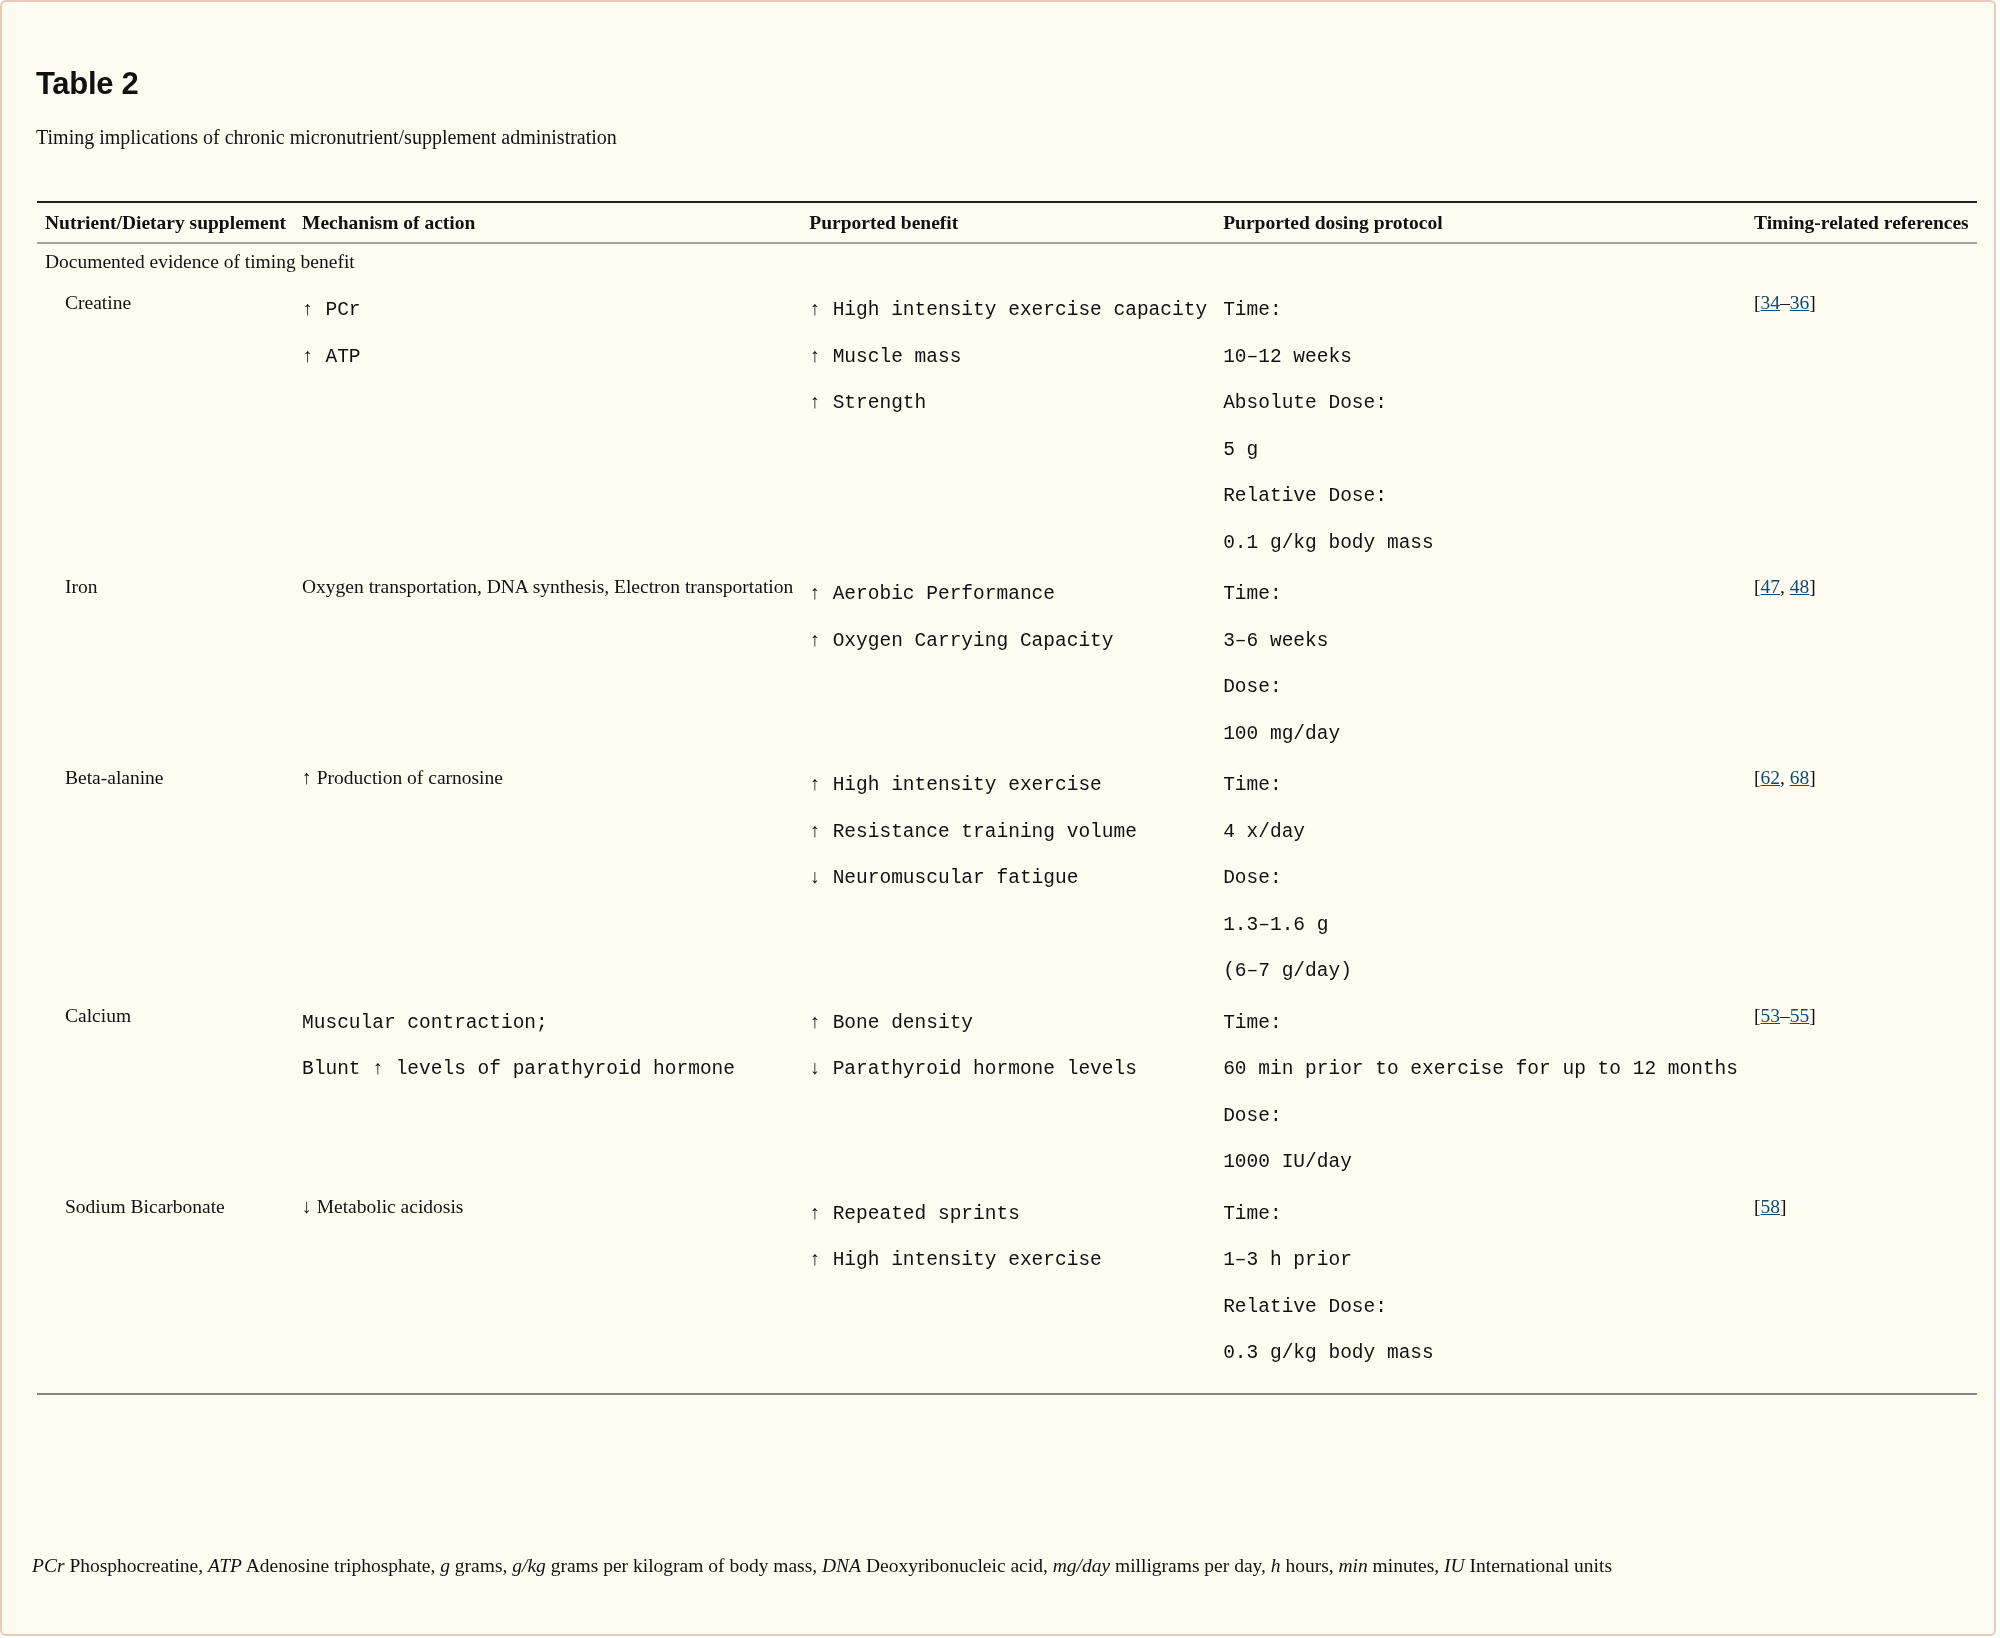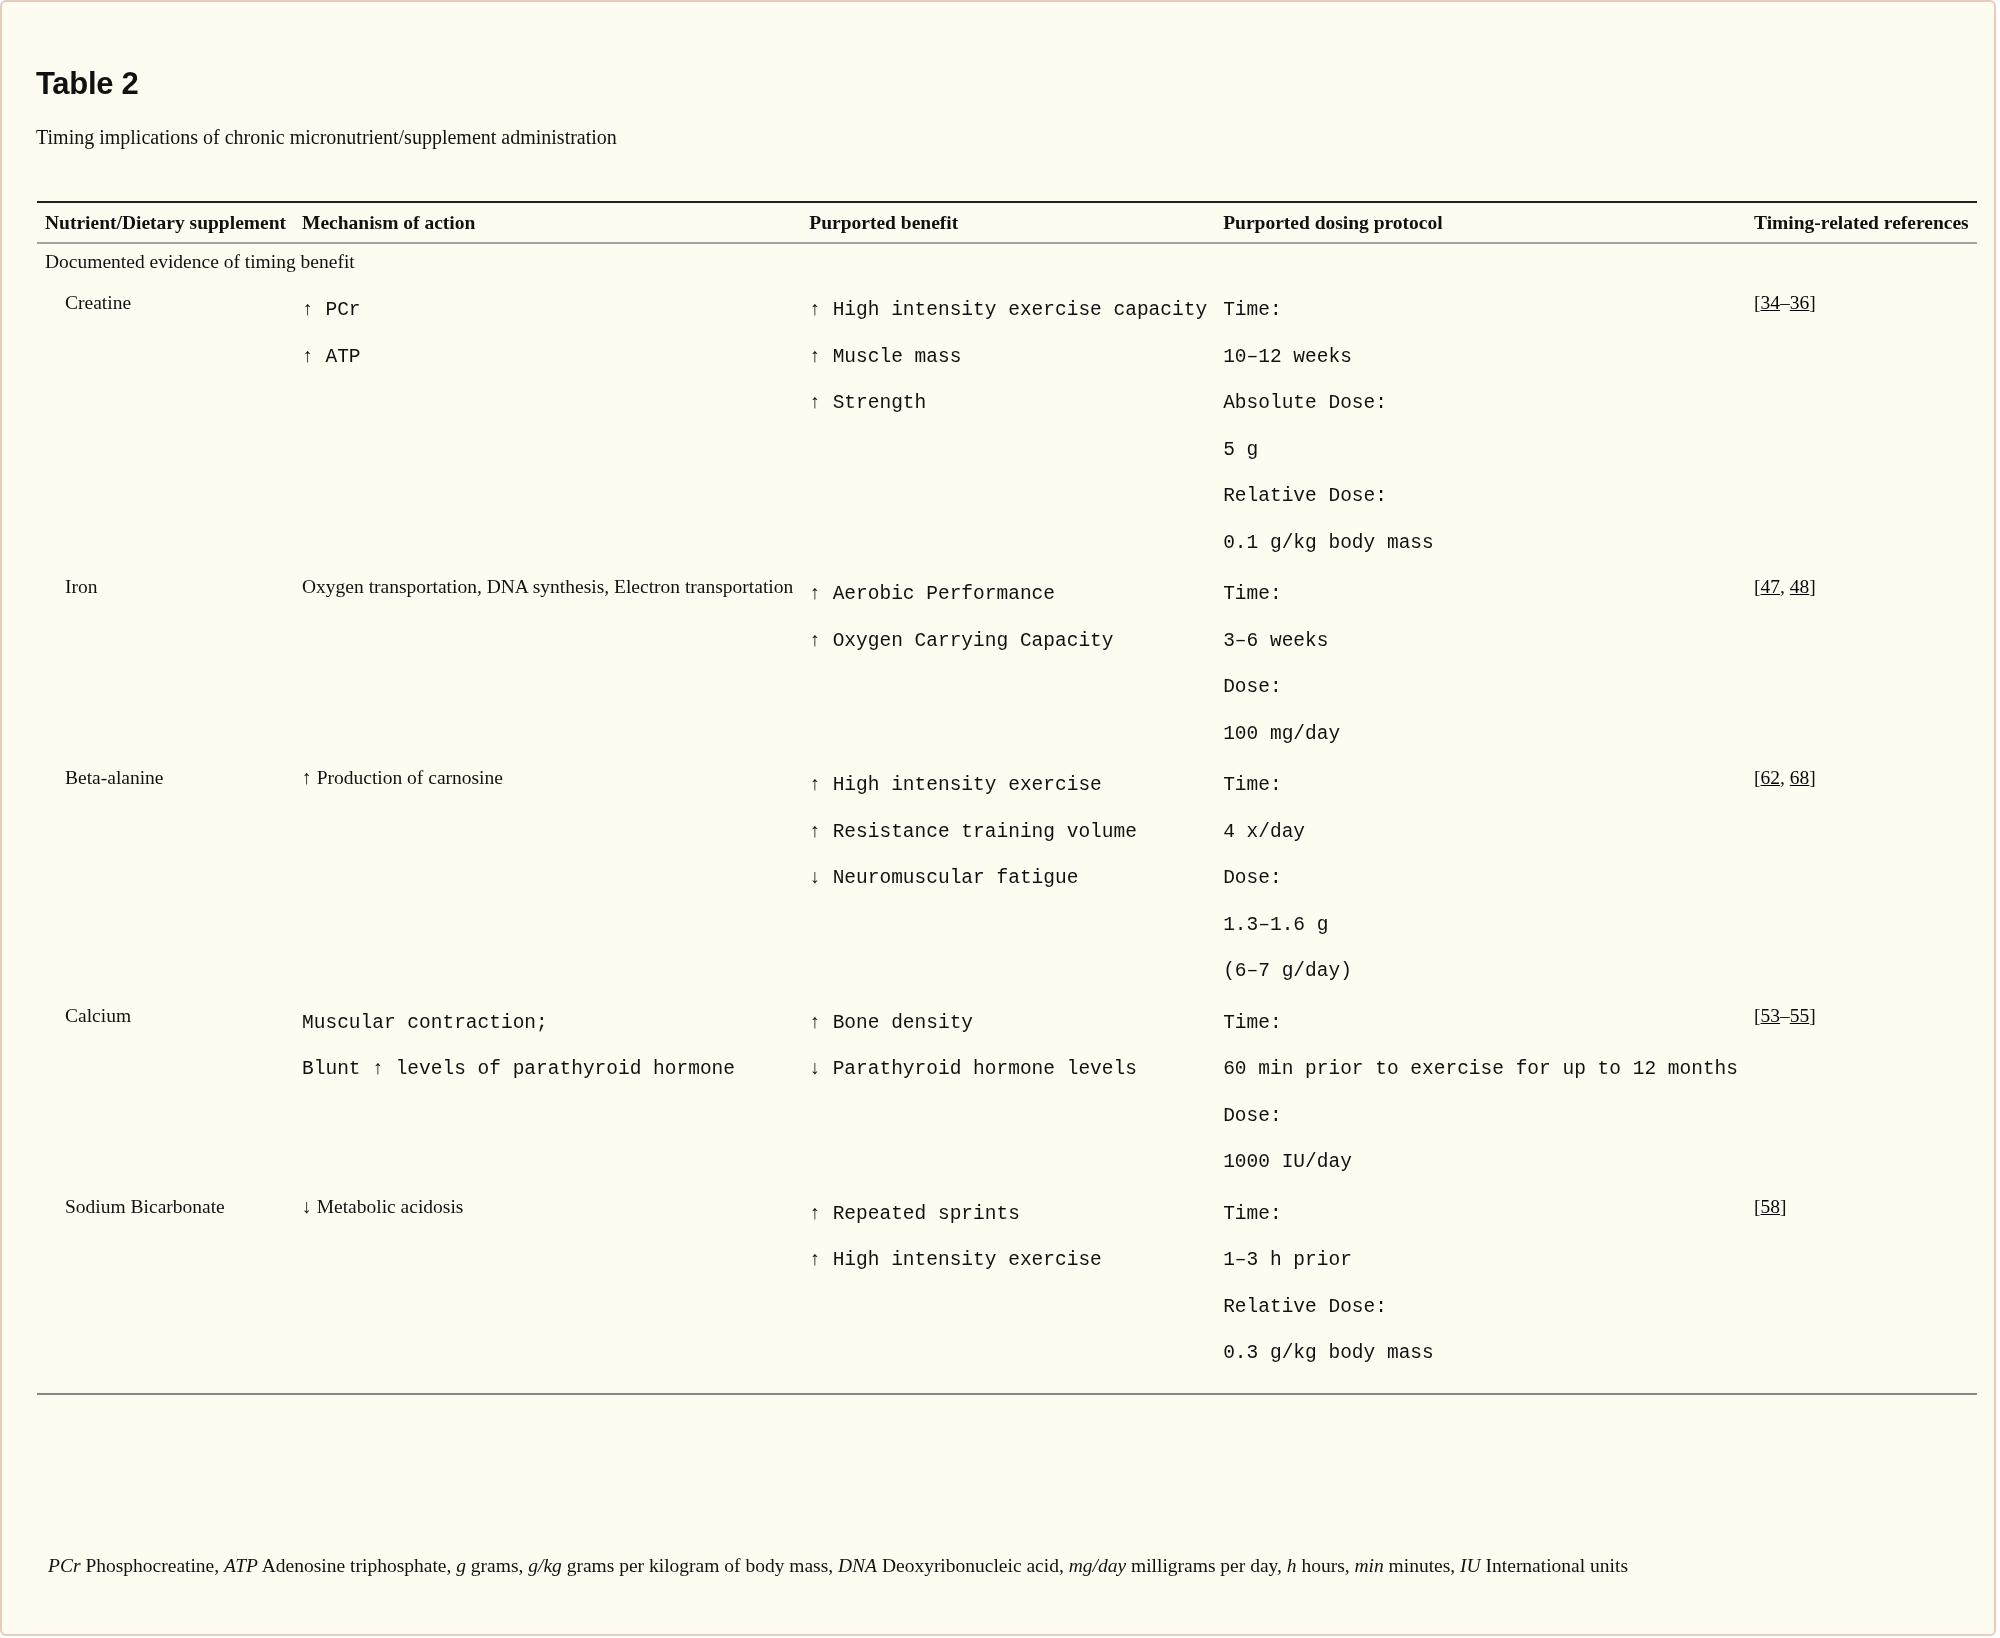--- a/index.html
+++ b/index.html
@@ -24,24 +24,24 @@
   .tbl thead tr { border-top:2px solid #222; border-bottom:2px solid #a3a3a3; }
   .tbl th { font-weight:bold; padding:8px 8px 7px 8px; text-align:left; white-space:nowrap; height:24px; }
   .tbl th.c1 { text-align:left; }
   .tbl td { vertical-align:top; padding:0 8px; }
   .sec td { padding:7px 8px 7px 8px; height:24px; }
   .name { padding-left:28px !important; padding-top:10px !important; }
   .lines div { height:46.5px; line-height:46.5px; white-space:nowrap; }
   .first { padding-top:5px !important;font-family:Liberation Mono, monospace; }
   .mech-inline { padding-top:10px !important; white-space:nowrap; }
   .refs { padding-top:10px !important; white-space:nowrap; }
-  .refs a { color:#000000; text-decoration:underline; }
+  .refs a { color:#0c4a6e; text-decoration:underline; }
   .tbl tbody tr.last td { padding-bottom:16px; }
   .tbl tfoot tr { border-top:2px solid #888; }
-  .foot { position:absolute; left:46px; top:1553px; font-size:19.5px; white-space:nowrap; }
+  .foot { position:absolute; left:30px; top:1553px; font-size:19.5px; white-space:nowrap; }
   .foot i { font-style:italic; }
 </style>
 </head>
 <body>
 
 <div class="card">
   <div class="title">Table 2</div>
   <div class="caption">Timing implications of chronic micronutrient/supplement administration</div>
 
   <table class="tbl">

